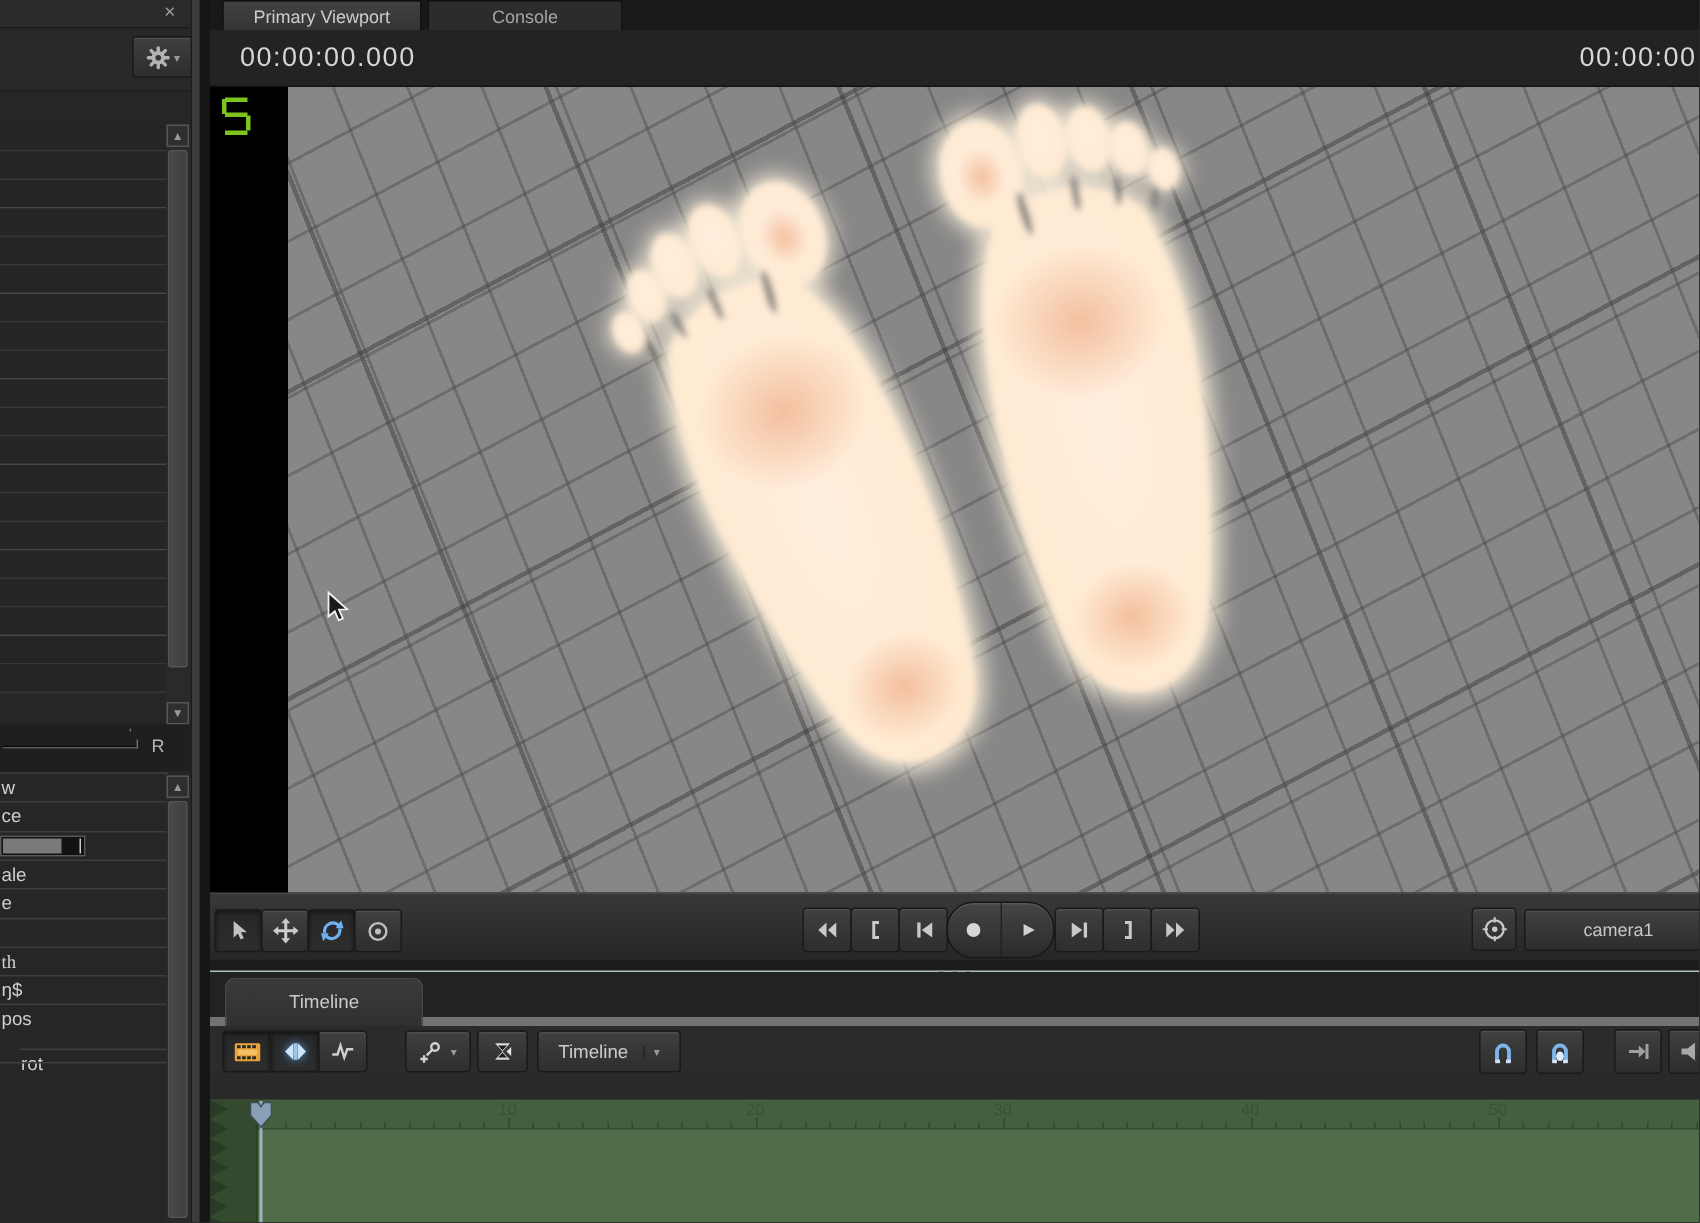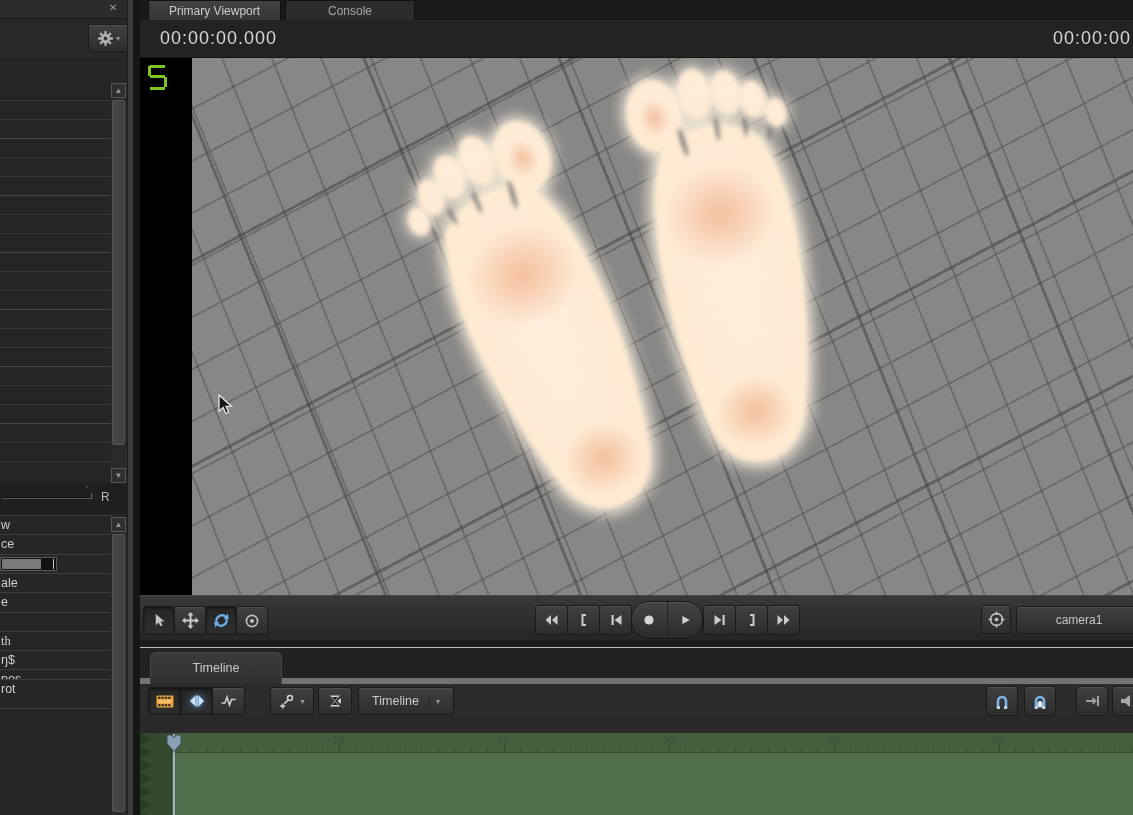--- a/index.html
+++ b/index.html
@@ -109,21 +109,21 @@
             <div style="position: absolute; left: 1px; top: 1px; width: 39px; height: 10px; background: rgb(122, 122, 122);"></div>
             <div style="position: absolute; left: 52px; top: 1px; width: 1px; height: 10px; background: rgb(204, 204, 204);"></div>
           </div>
         </div>
         <div class="prow" style="top: 58px;"><span>ale</span></div>
         <div class="prow" style="top: 77px;"><span>e</span></div>
         <div class="prow" style="top: 97px;"><span></span></div>
         <div class="prow" style="top: 116px; font-family: Liberation Serif, serif;"><span>th</span></div>
         <div class="prow" style="top: 135px;"><span>ŋ$</span></div>
         <div class="prow" style="top: 154px;"><span>pos</span></div>
-        <div class="prow" style="top: 164px;"><span>rot</span></div>
+        <div class="prow" style="top: 184px; margin-left: 13px;"><span>rot</span></div>
       </div>
     <div class="abs" style="left:0;top:708px;width:112px;height:1px;background:#3d3d3d;"></div>
     <div class="scrolltrack" style="left:111px;top:517px;width:16px;height:298px;">
       <div class="scrollbtn" style="left:0;top:0;">▲</div>
       <div class="scrollthumb" style="top:17px;height:278px;"></div>
     </div>
   </div>
 
   <div class="abs" style="left:127px;top:0;width:6px;height:815px;background:#3c3c3c;border-left:1px solid #1c1c1c;"></div>
   <div class="abs" style="left:133px;top:0;width:7px;height:815px;background:#161616;"></div>

